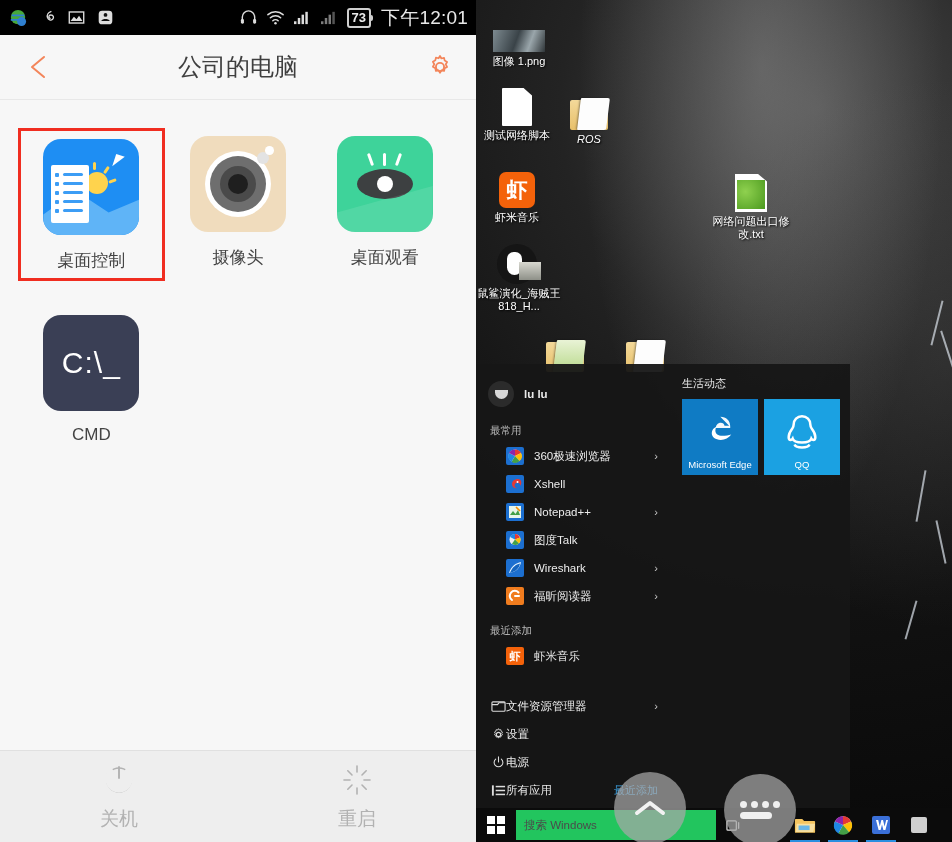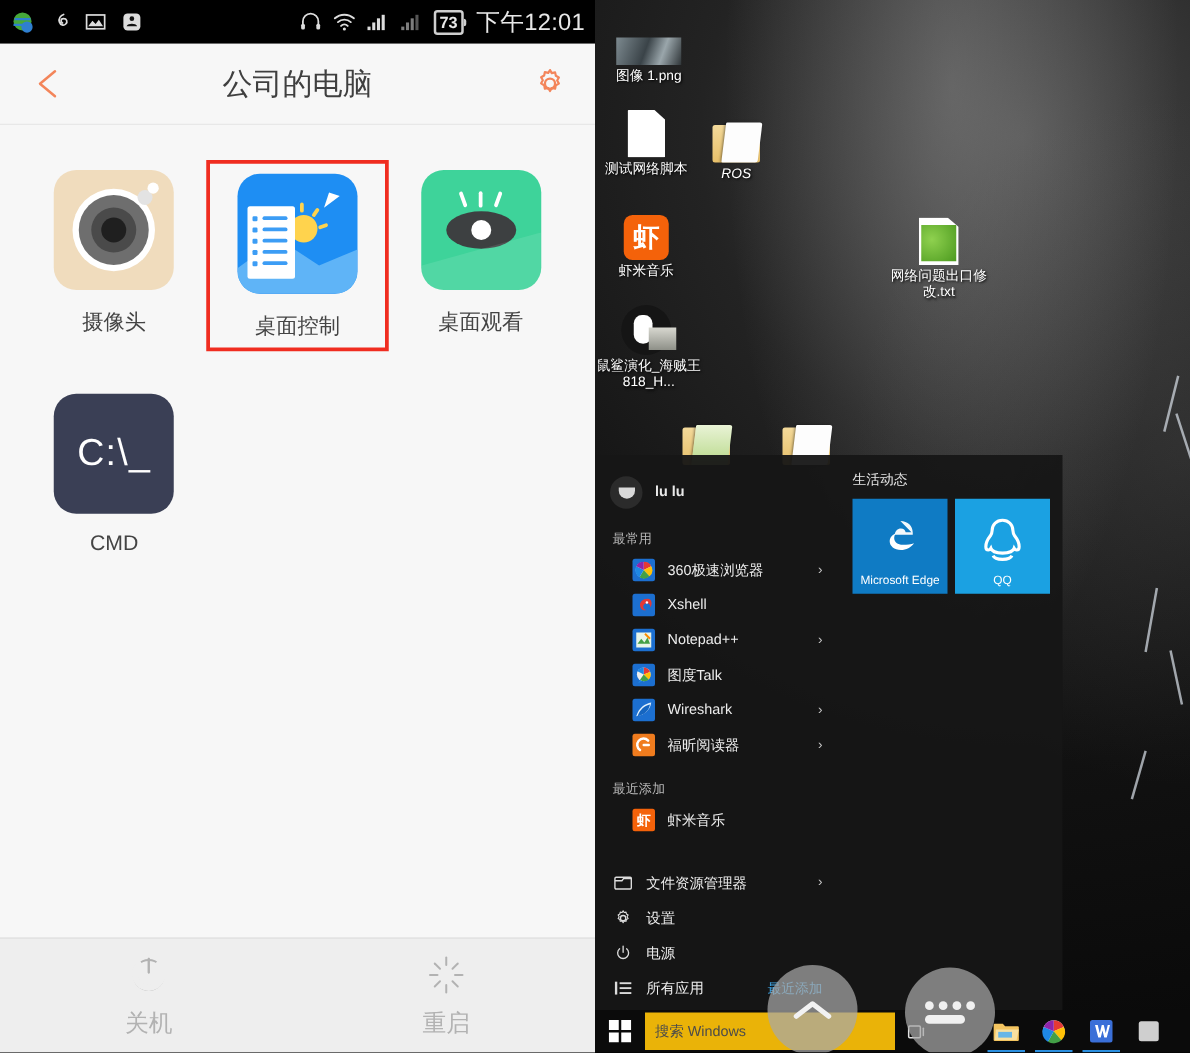--- a/index.html
+++ b/index.html
@@ -136,38 +136,38 @@
   .sm-avatar i { width:13px;height:9px;background:#d8d8d8;border-radius:0 0 8px 8px; display:block;}
   .sm-username { color:#e9e9e9; font-size:11.5px; font-weight:bold;}
   .sm-section { color:#b9b9b9; font-size:10.5px; padding:14px 0 4px 14px; }
   .sm-item { display:flex; align-items:center; gap:10px; height:28px; padding:0 10px 0 14px; cursor:pointer;margin-left:16px;}
   .sm-itemicon { width:18px;height:18px;border-radius:2px; flex:0 0 18px; display:flex;align-items:center;justify-content:center;
      font-size:10px; color:#fff; overflow:hidden;}
   .sm-itemlabel { color:#ececec; font-size:11.5px; flex:1; white-space:nowrap; overflow:hidden;}
   .sm-chev { color:#c9c9c9; font-size:11px; }
   .sm-spacer { flex:1; }
   .sm-bottom { padding-bottom:4px; }
-  .sm-bitem { display:flex; align-items:center; gap:11px; height:28px; padding:0 10px 0 14px; cursor:pointer;}
+  .sm-bitem { display:flex; align-items:center; height:28px; padding:0 10px 0 14px; cursor:pointer;}
   .sm-bicon { width:16px;height:16px; color:#dcdcdc; display:flex;align-items:center;justify-content:center;}
   .sm-blabel { color:#ececec; font-size:11.5px; flex:1;}
   .sm-hint { color:#3fa7e8; font-size:11px; }
 
   .sm-right { flex:1; padding:12px 10px 0 14px; }
   .sm-grouptitle { color:#e6e6e6; font-size:11px; margin-bottom:8px; }
   .tiles { display:flex; gap:6px; }
   .tile-w { width:76px;height:76px; display:flex; flex-direction:column; justify-content:flex-end;
      align-items:center; padding-bottom:5px; cursor:pointer; position:relative;}
   .tile-w .tname { font-size:9.5px; color:#fff; }
   .tile-w .tglyph { position:absolute; top:13px; left:0; right:0; display:flex; justify-content:center;}
 
   
   .taskbar { position:absolute; left:0; bottom:0; width:100%; height:34px; background:#0b0b0b;
      display:flex; align-items:center; }
   .tb-start { width:40px;height:34px; background:#0b0b0b; display:flex;align-items:center;justify-content:center; cursor:pointer;}
-  .tb-search { width:200px;height:30px;background:#eab308; display:flex;align-items:center; padding:0 8px;
+  .tb-search { width:200px;height:30px;background:#22c55e; display:flex;align-items:center; padding:0 8px;
      color:#4b4b4b; font-size:11.5px; cursor:text;}
   .tb-taskview { width:34px;height:34px; display:flex;align-items:center;justify-content:center; cursor:pointer;}
   .tb-app { width:38px;height:34px; display:flex;align-items:center;justify-content:center; cursor:pointer; position:relative;}
   .tb-app.active:after { content:""; position:absolute; bottom:0; left:4px; right:4px; height:2px; background:#2a8fe0;}
   .tb-overlay { position:absolute; left:138px; bottom:-2px; width:72px;height:72px; border-radius:50%;
      background:rgba(168,168,168,.72); display:flex;align-items:center;justify-content:center;}
   .tb-overlay2 { position:absolute; left:248px; bottom:-4px; width:72px;height:72px; border-radius:50%;
      background:rgba(168,168,168,.72); display:flex;align-items:center;justify-content:center;}
   .dotsgrid { display:grid; grid-template-columns:repeat(4,7px); gap:4px; }
   .dotsgrid i { width:7px;height:7px;border-radius:50%;background:#f0f0f0; display:block;}
@@ -256,35 +256,20 @@
       <span class="gear">
         <svg width="28" height="28" viewBox="0 0 24 24">
             <path d="M12 8.5a3.5 3.5 0 100 7 3.5 3.5 0 000-7z" stroke="currentColor" stroke-width="1.6" fill="none"></path>
             <path d="M12 2.6l1.2 2.1 2.3-.5.5 2.3 2.1 1.2-1.2 2.1 1.2 2.1-2.1 1.2-.5 2.3-2.3-.5L12 17l-1.2-2.1-2.3.5-.5-2.3L5.9 11.7 7.1 9.6 5.9 7.5l2.1-1.2.5-2.3 2.3.5z" stroke="currentColor" stroke-width="1.5" fill="none" stroke-linejoin="round"></path>
           </svg>
       </span>
     </div>
 
     <div class="appbody">
       <div class="grid">
-
-        <div class="cell">
-          <div class="tile ic-cam">
-            <div class="ring">
-                <div class="lens">
-                  <div class="lens2">
-                    <div class="lens3"></div>
-                  </div>
-                </div>
-              </div>
-            <div class="flash"></div>
-              <div class="flash2"></div>
-          </div>
-          <div class="celllabel">摄像头</div>
-        </div>
 
         <div class="cell selected">
           <div class="tile ic-deskctl">
             <div class="hill"></div>
             <div class="sun"></div>
             <div class="ray" style="left:52%;top:24%;"></div>
             <div class="ray" style="left:40%;top:28%;transform:rotate(-35deg);"></div>
             <div class="ray" style="left:64%;top:28%;transform:rotate(35deg);"></div>
             <div class="ray" style="left:34%;top:40%;transform:rotate(-70deg);"></div>
             <div class="ray" style="left:70%;top:40%;transform:rotate(70deg);"></div>
@@ -299,20 +284,35 @@
                 <div class="line" style="left:12px;top:35px;width:20px;"></div>
               <div class="dot" style="left:4px;top:44px;"></div>
                 <div class="line" style="left:12px;top:44px;width:20px;"></div>
             </div>
             <div class="cursor"></div>
           </div>
           <div class="celllabel">桌面控制</div>
         </div>
 
         <div class="cell">
+          <div class="tile ic-cam">
+            <div class="ring">
+                <div class="lens">
+                  <div class="lens2">
+                    <div class="lens3"></div>
+                  </div>
+                </div>
+              </div>
+            <div class="flash"></div>
+              <div class="flash2"></div>
+          </div>
+          <div class="celllabel">摄像头</div>
+        </div>
+
+        <div class="cell">
           <div class="tile ic-eye">
             <div class="shade"></div>
             <div class="lash" style="left:32px;transform:rotate(-20deg);"></div>
             <div class="lash" style="left:46px;"></div>
             <div class="lash" style="left:60px;transform:rotate(20deg);"></div>
             <div class="eyeball">
                 <div class="pupil"></div>
               </div>
           </div>
           <div class="celllabel">桌面观看</div>

